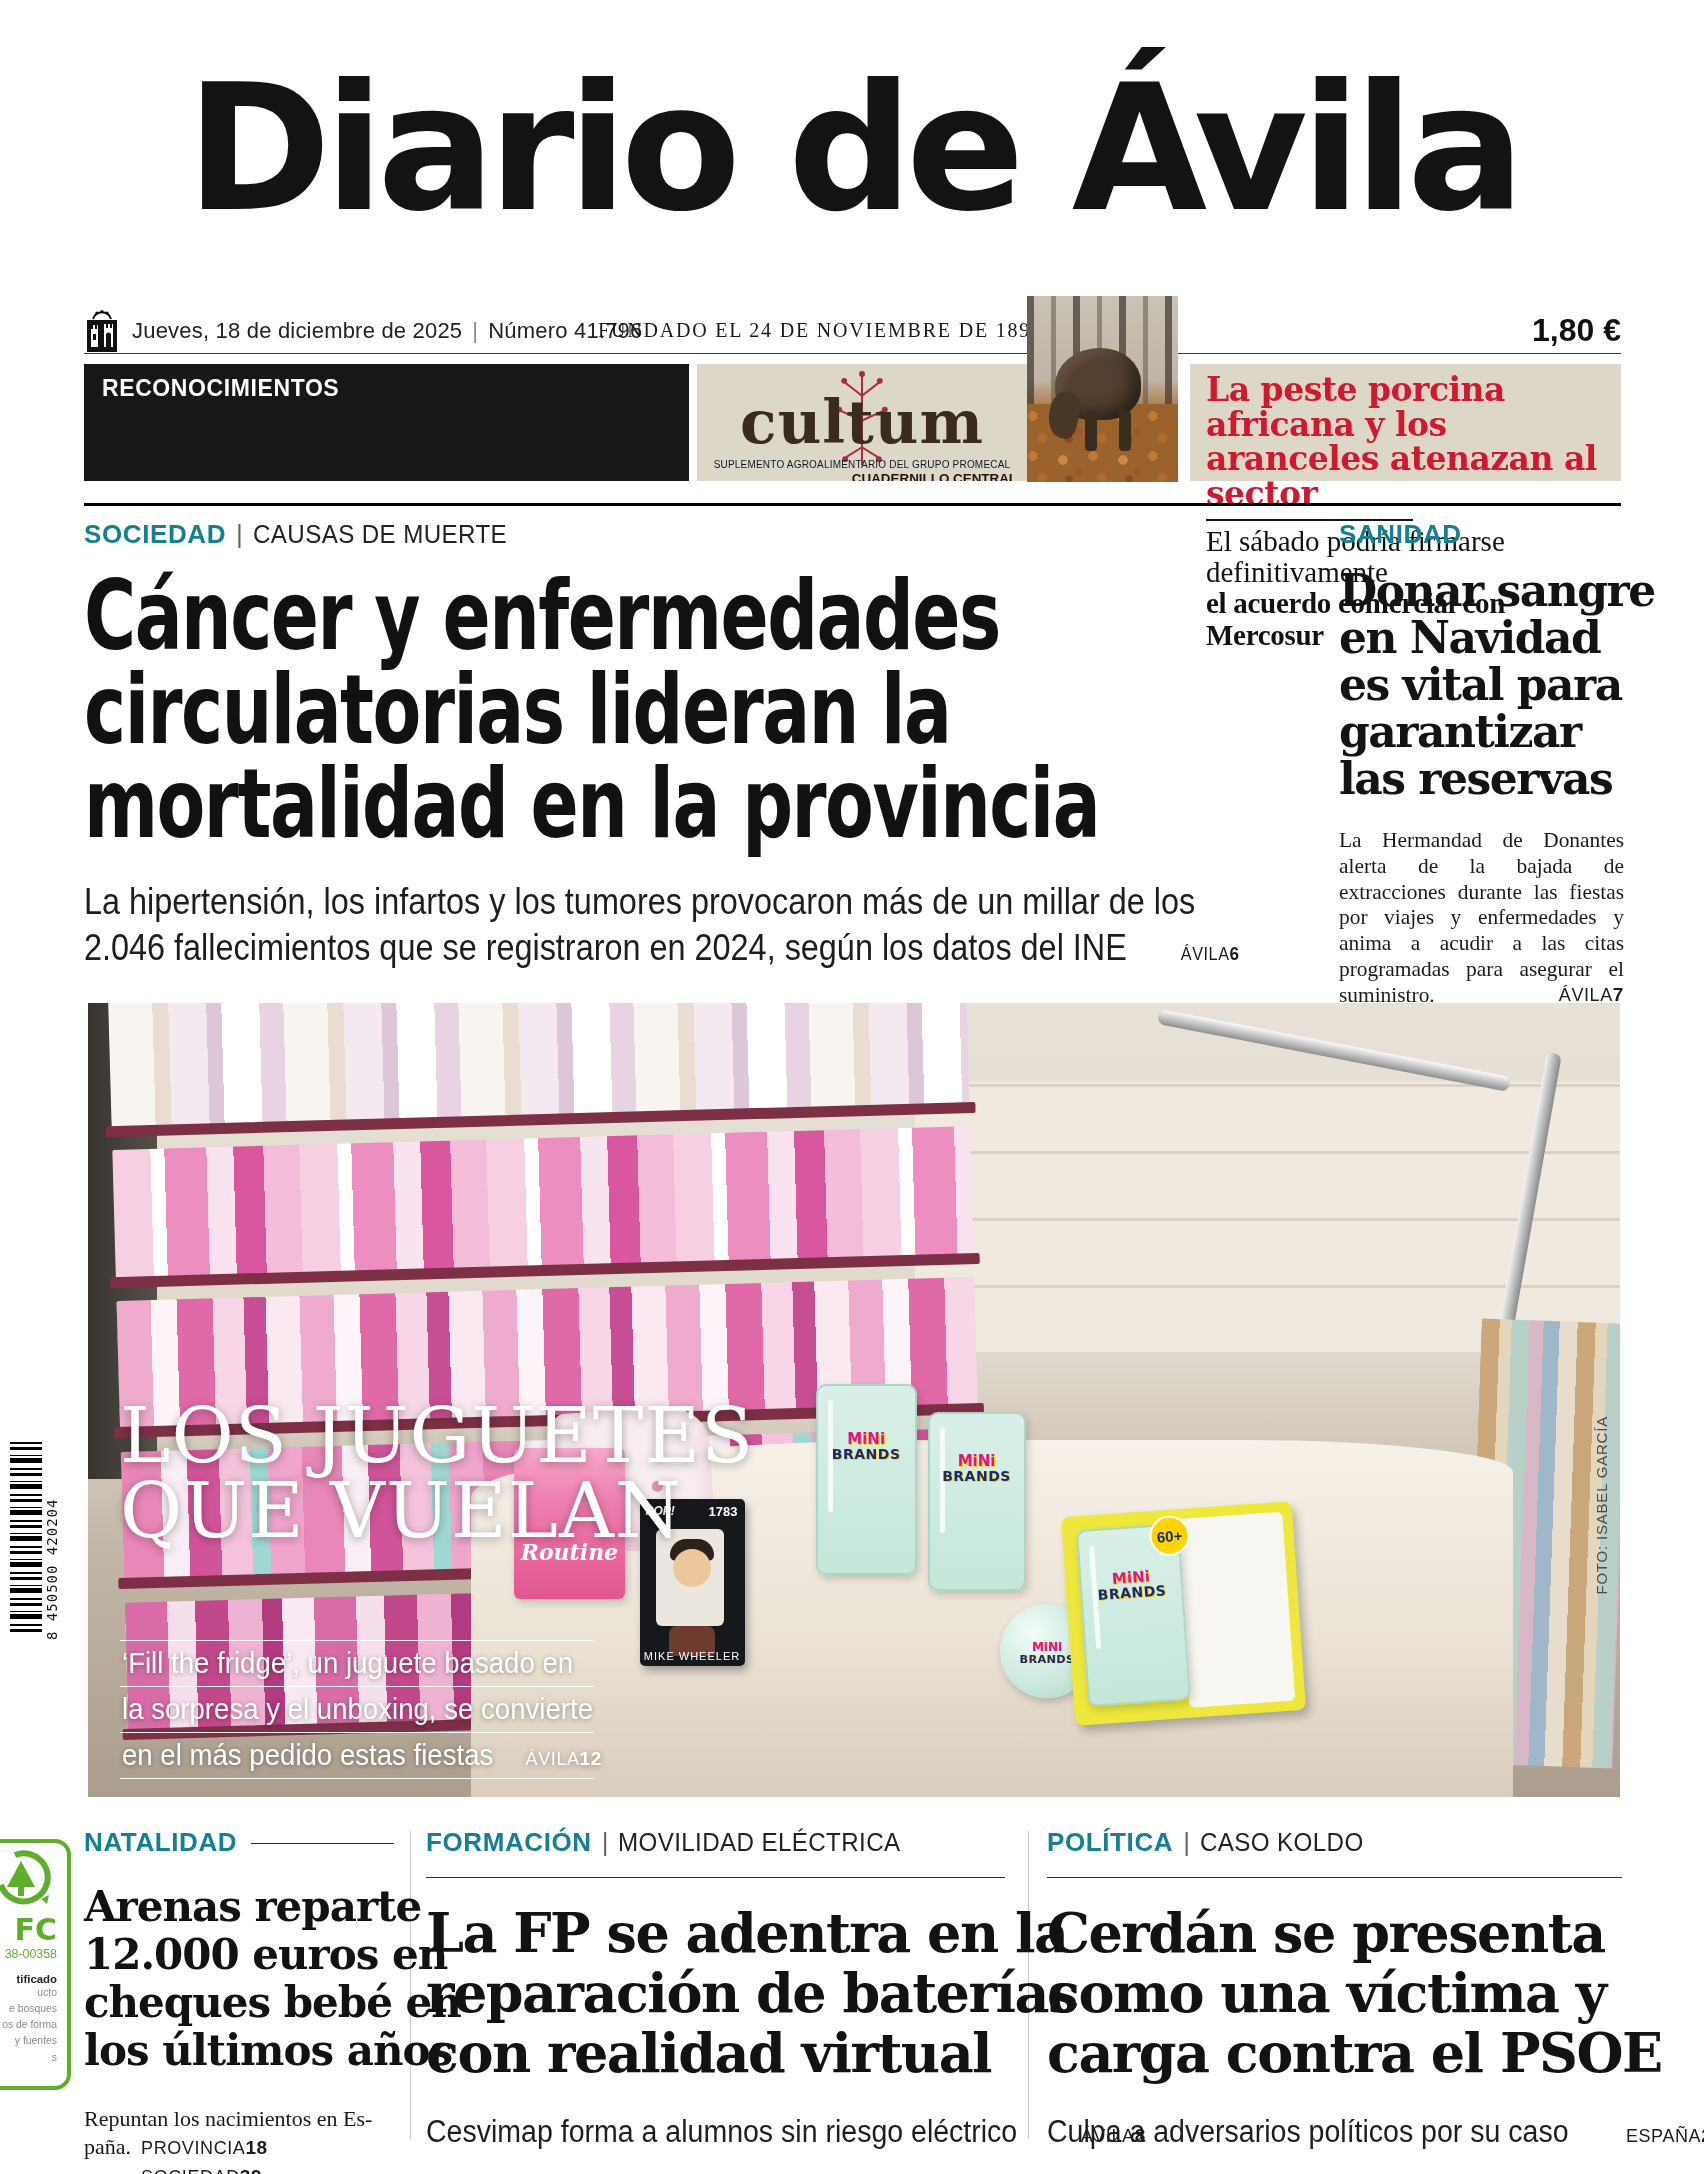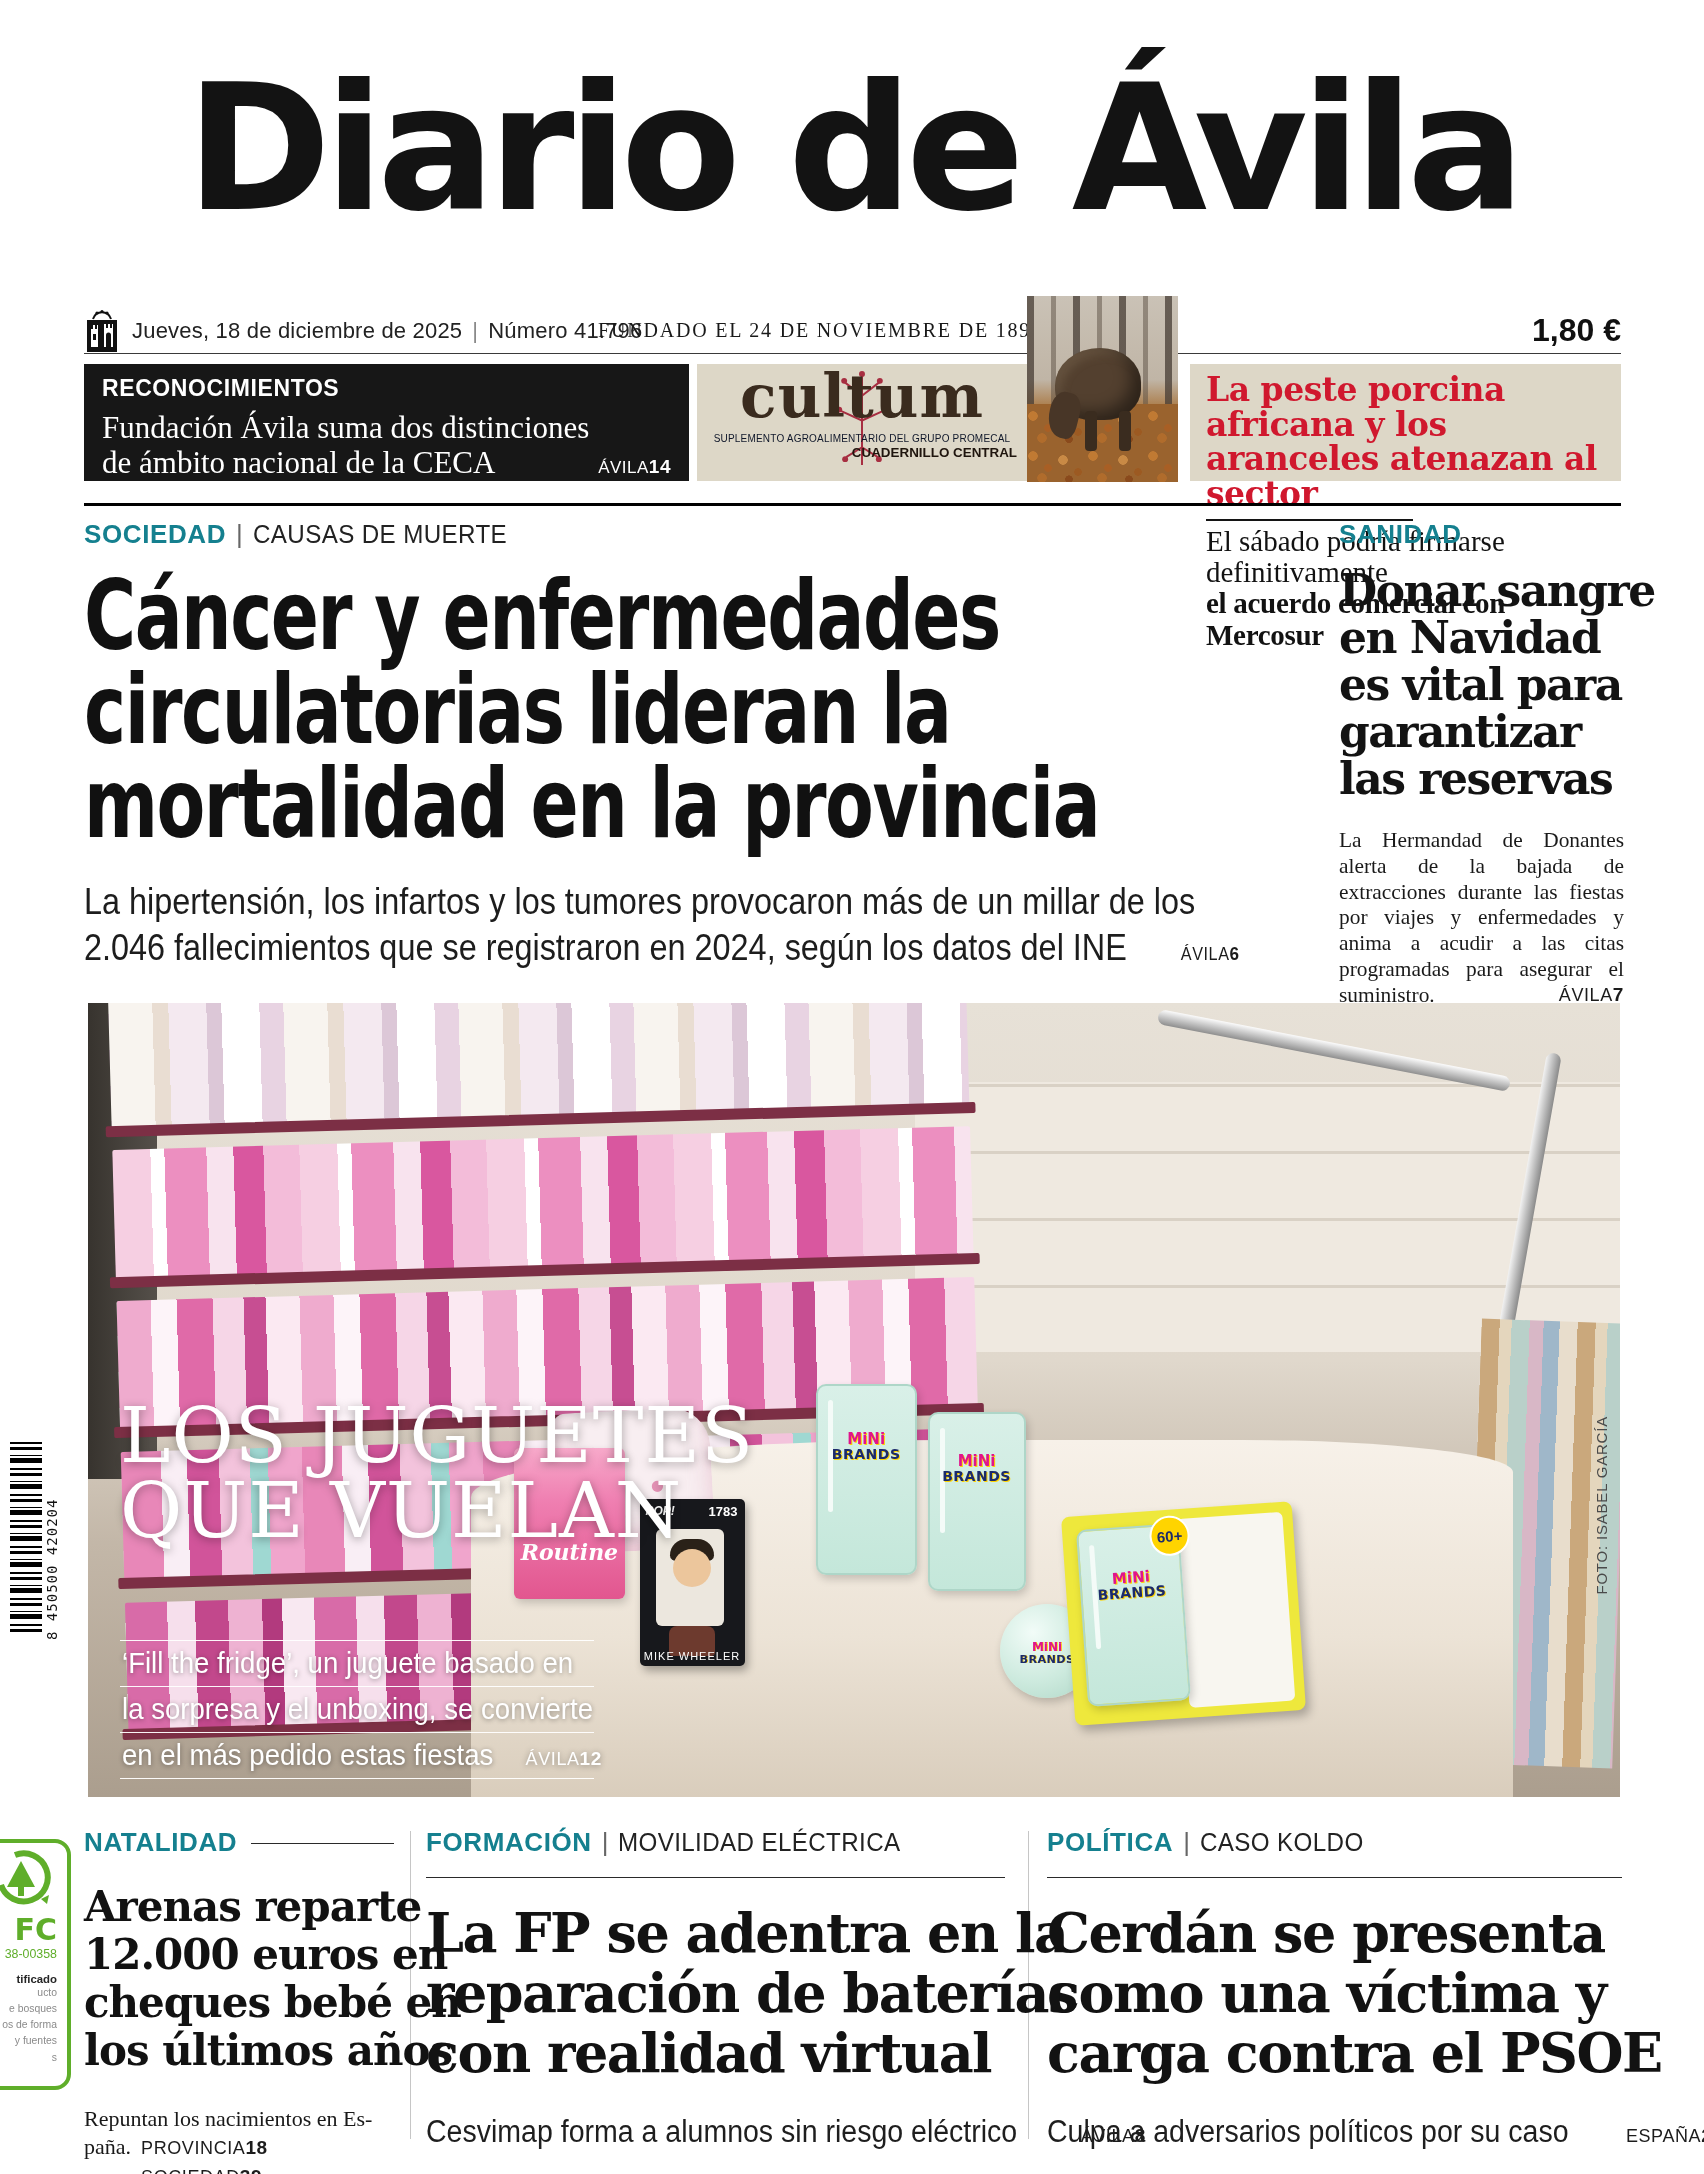--- a/index.html
+++ b/index.html
@@ -24,21 +24,21 @@
 
   
   .promo{position:absolute;top:364px;left:84px;width:1537px;height:117px;display:flex;}
   .p-black{width:605px;background:var(--blackbox);color:#fff;padding:11px 18px 0 18px;}
   .p-kicker{font-weight:bold;font-size:23px;letter-spacing:0.6px;}
   .p-head{font-family:"Liberation Serif",serif;font-size:31px;line-height:1.12;margin-top:9px;}
   .p-head-l2{display:flex;align-items:baseline;}
   .p-ref{margin-left:auto;font-family:"Liberation Sans",sans-serif;font-size:17px;letter-spacing:0.5px;}
   .p-ref b{font-size:19px;}
   .p-cultum{width:330px;margin-left:8px;background:var(--beige);position:relative;text-align:center;
-    padding-top:2px;overflow:hidden;}
+    padding-top:28px;overflow:hidden;}
   .cultum-branch{position:absolute;left:50%;top:2px;transform:translateX(-50%);opacity:.95;}
   .cultum-word{position:relative;font-family:"DejaVu Serif",serif;font-weight:bold;font-size:60px;
     line-height:1;color:#3a2b1e;letter-spacing:1px;}
   .cultum-sub{position:relative;font-size:10px;color:#0f172a;margin-top:7px;letter-spacing:0.2px;}
   .cultum-sub2{position:relative;font-size:13.4px;font-weight:bold;color:#1f150e;text-align:right;
     padding-right:10px;margin-top:1px;}
   .p-boar-spacer{width:151px;}
   .p-red{flex:1;margin-left:12px;background:var(--beige);padding:9px 6px 0 16px;}
   .r-head{font-family:"DejaVu Serif",serif;font-weight:bold;color:var(--red);
     font-size:33px;line-height:1.05;letter-spacing:-0.5px;}
@@ -226,27 +226,20 @@
     <span class="d-sep">|</span>
     <span>Número 41.796</span>
   </span>
   <span class="d-center">FUNDADO EL 24 DE NOVIEMBRE DE 1898</span>
   <span class="d-right">1,80 €</span>
 </div>
 
 <div class="promo">
   <div class="p-black">
     <div class="p-kicker">RECONOCIMIENTOS</div>
-    <div class="p-head">
-      <div>Fundación Ávila suma dos distinciones</div>
-      <div class="p-head-l2">
-        <span>de ámbito nacional de la CECA</span>
-        <span class="p-ref"><span>ÁVILA</span><b>14</b></span>
-      </div>
-    </div>
   </div>
   <div class="p-cultum">
     <svg class="cultum-branch" width="119" height="109" viewBox="0 0 120 110">
       <g stroke="#a5253a" stroke-width="2" fill="none">
         <path d="M60 10 v90"></path>
           <path d="M60 30 l-18 -14"></path>
           <path d="M60 30 l18 -14"></path>
         <path d="M60 55 l-22 -10"></path>
           <path d="M60 55 l22 -10"></path>
           <path d="M60 82 l-16 10"></path>

